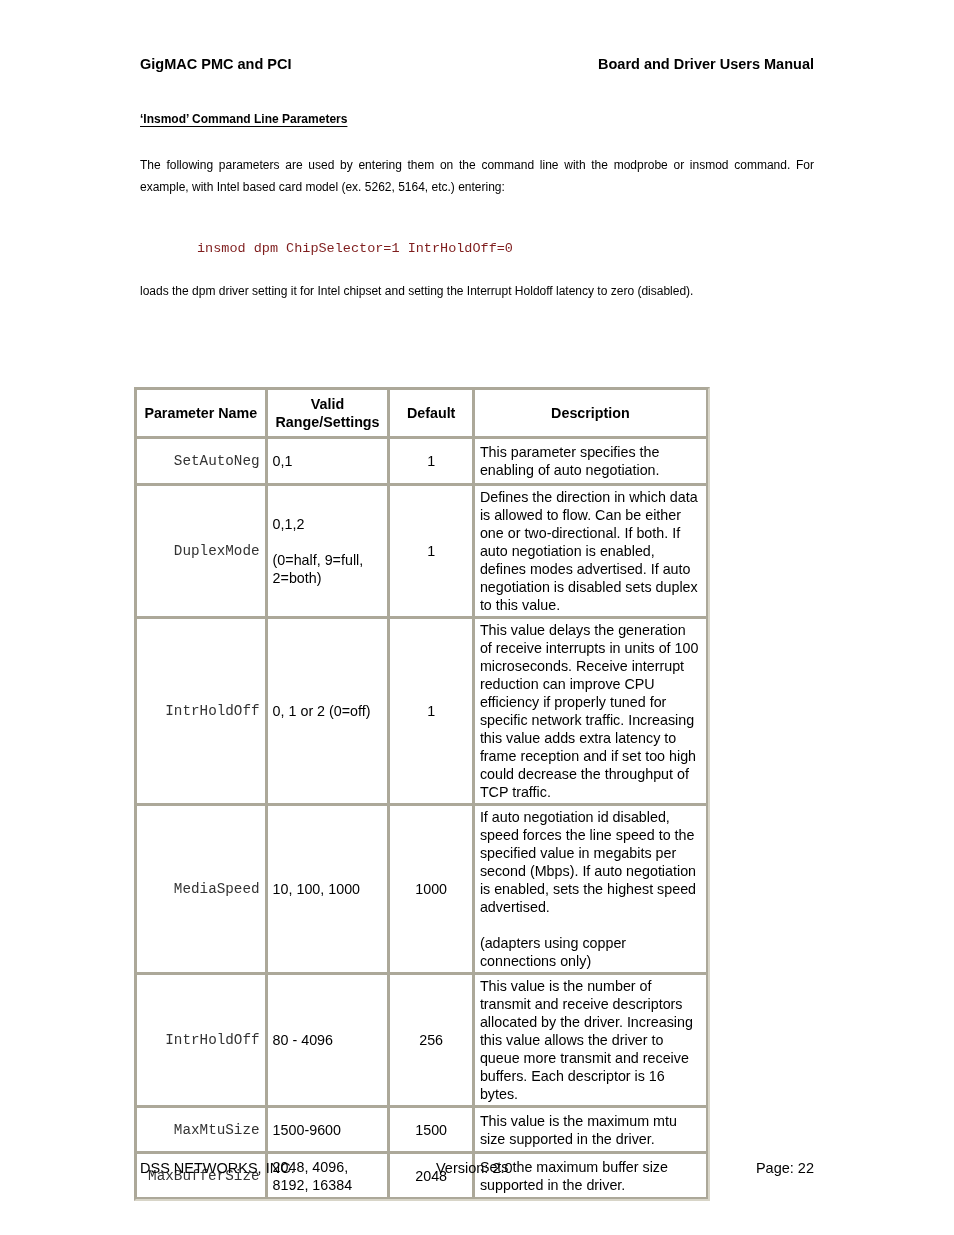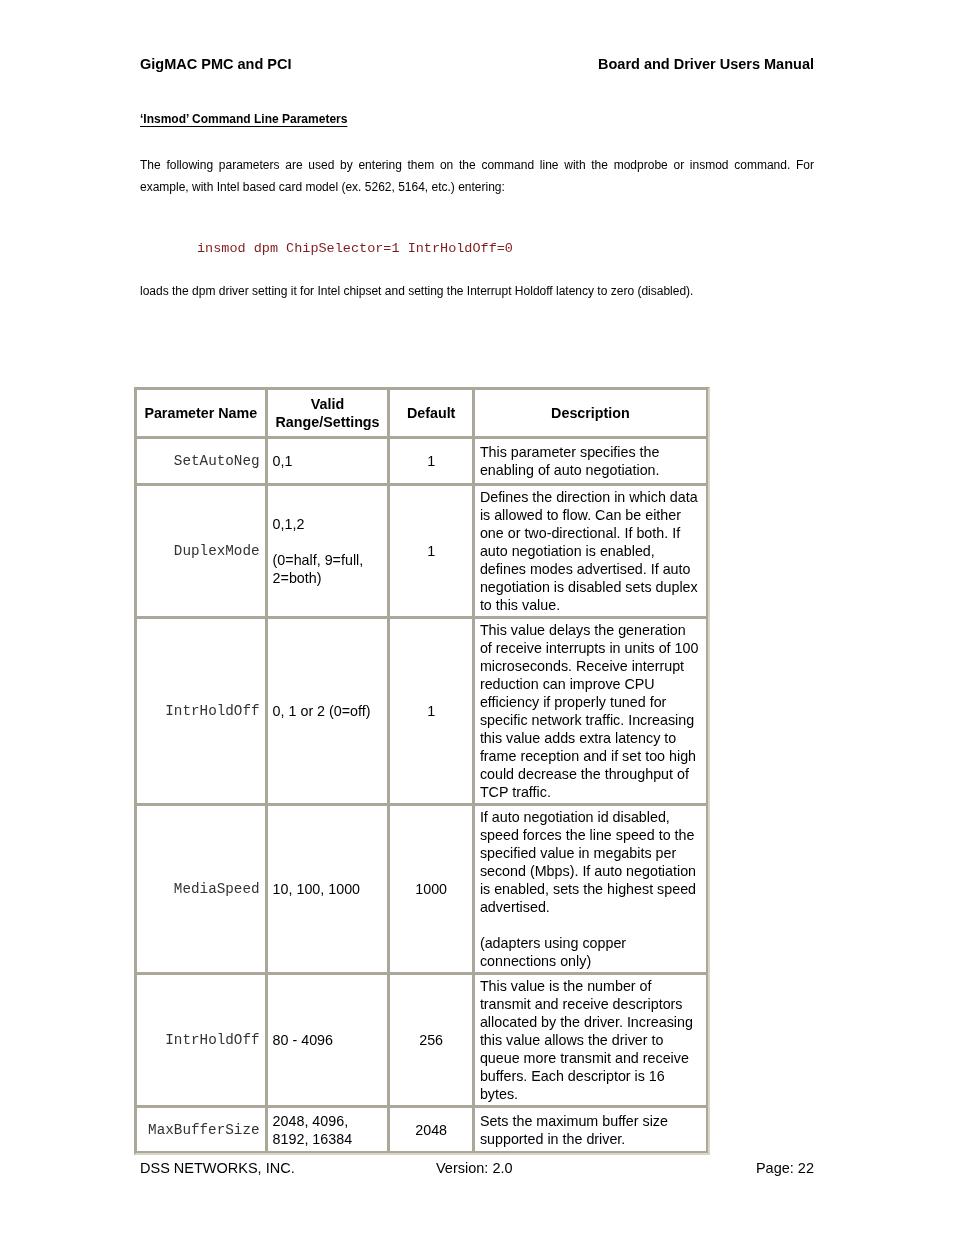--- a/index.html
+++ b/index.html
@@ -81,20 +81,26 @@
         <span>(adapters using copper connections only)</span>
       </td>
     </tr>
     <tr style="height:100px">
       <td class="pname">IntrHoldOff</td>
       <td class="range">80 - 4096</td>
       <td class="def">256</td>
       <td class="desc">This value is the number of transmit and receive descriptors allocated by the driver. Increasing this value allows the driver to queue more transmit and receive buffers. Each descriptor is 16 bytes.</td>
     </tr>
     <tr style="height:46px">
+      <td class="pname">MaxMtuSize</td>
+      <td class="range">1500-9600</td>
+      <td class="def">1500</td>
+      <td class="desc">This value is the maximum mtu size supported in the driver.</td>
+    </tr>
+    <tr style="height:46px">
       <td class="pname">MaxBufferSize</td>
       <td class="range">2048, 4096, 8192, 16384</td>
       <td class="def">2048</td>
       <td class="desc">Sets the maximum buffer size supported in the driver.</td>
     </tr>
   </tbody>
 </table>
 
 <div class="ftr">
   <span class="l">DSS NETWORKS, INC.</span>

